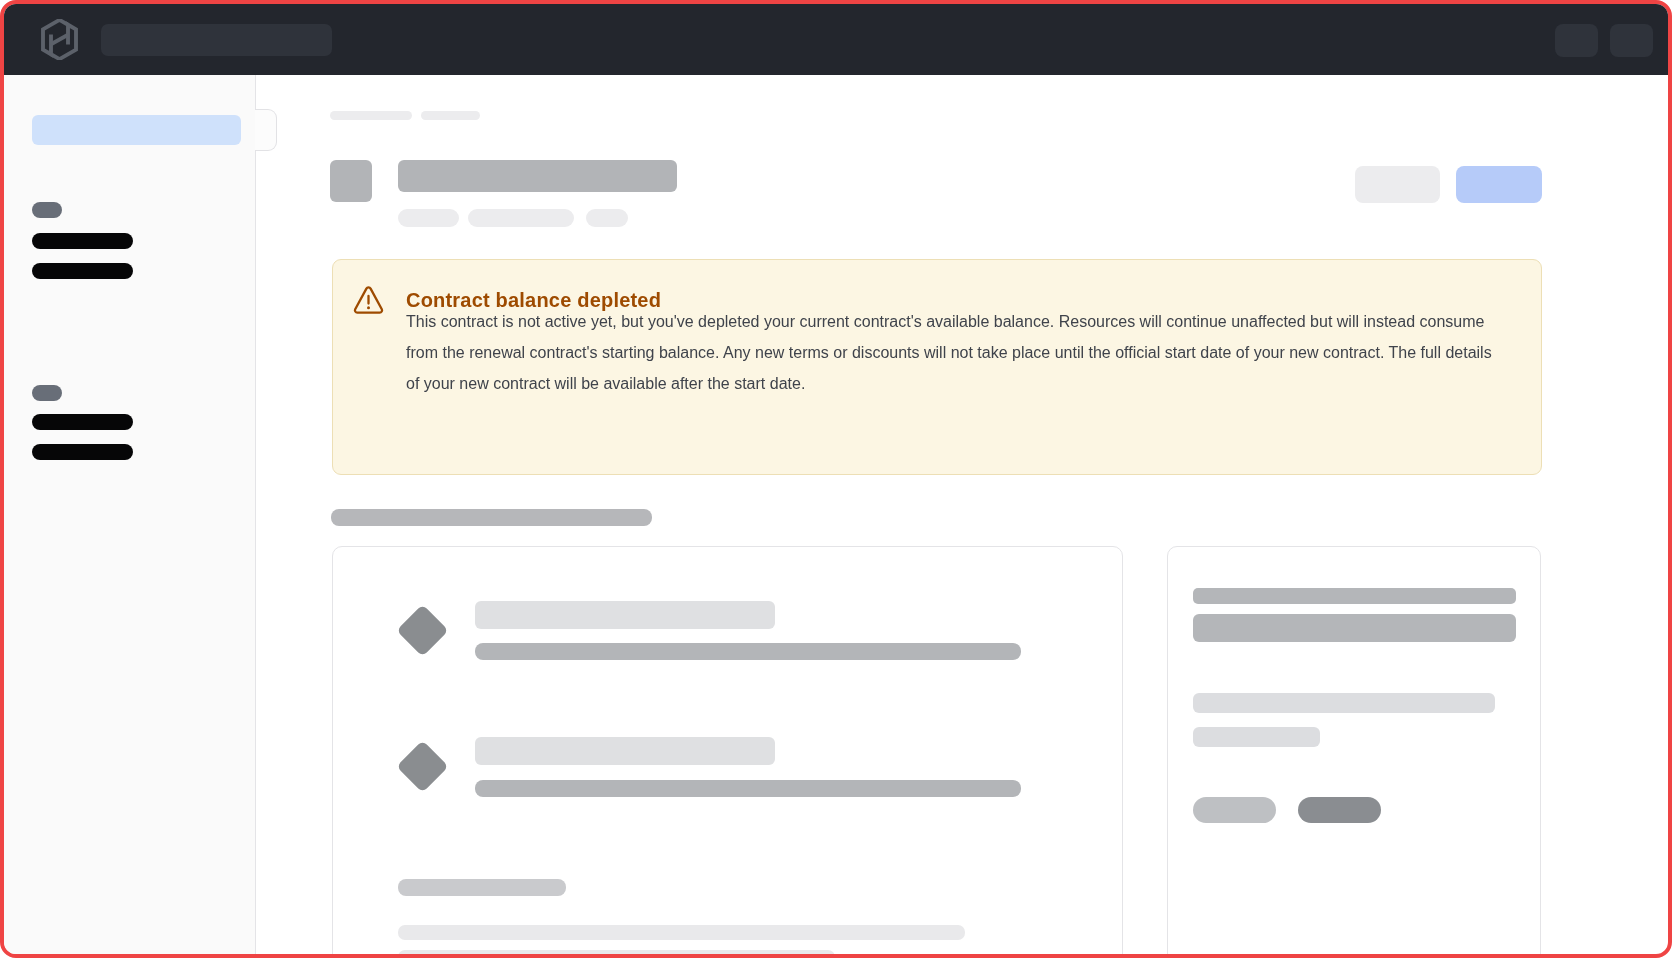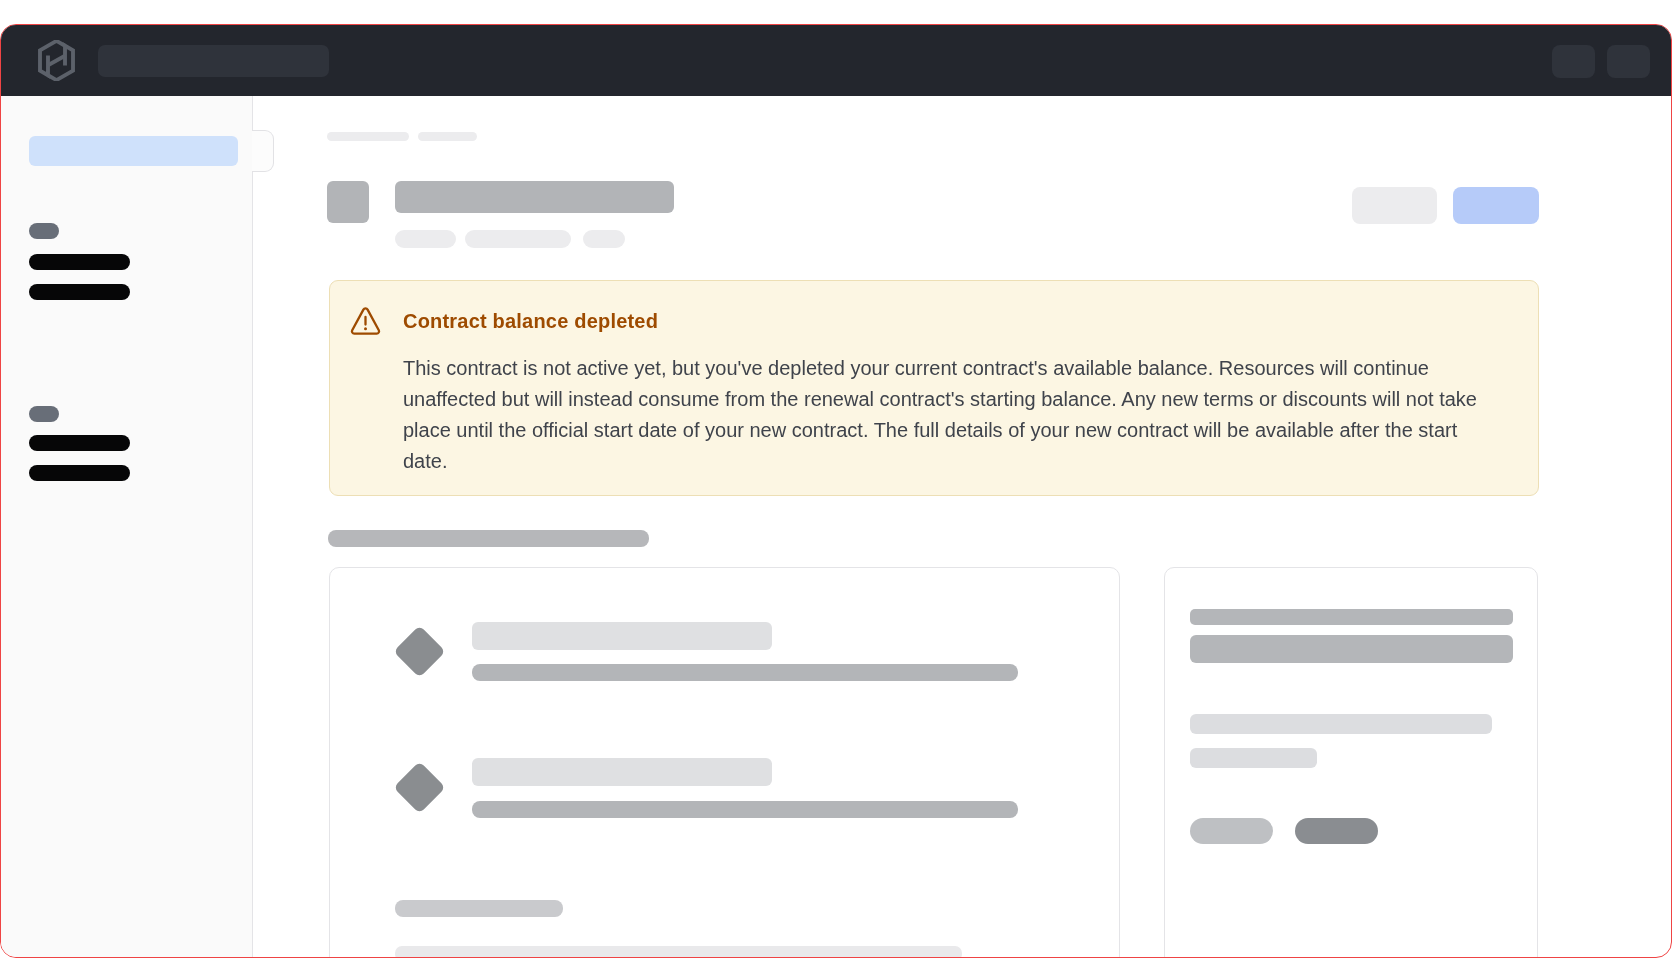--- a/index.html
+++ b/index.html
@@ -1,18 +1,18 @@
 <!DOCTYPE html>
 <html style="--navbar_bg: #23262d; --navbar_field: #2f333b; --sidebar_active: #cfe1fb; --primary_button: #b6cbf9; --warning_bg: #fcf6e3; --warning_border: #eddfb5; --warning_text: #9e4b00; --body_text: #3f434b;"><head>
 <meta charset="utf-8">
 <style>
   html,body{margin:0;padding:0;background:#fff;width:1672px;height:958px;
     font-family:"Liberation Sans", sans-serif;}
-  .window{position:absolute;inset:0;background:#fff;border:1px solid #ef4444;
-    border-radius:16px;overflow:hidden;box-sizing:border-box;margin-top:24px;}
+  .window{position:absolute;inset:0;background:#fff;border:4px solid #ef4444;
+    border-radius:16px;overflow:hidden;box-sizing:border-box;}
   .abs{position:absolute;box-sizing:border-box;}
 
   
   .topnav{left:0;top:0;width:100%;height:71px;background:var(--navbar_bg,#23262d);}
   .logo{left:37px;top:15px;width:37px;height:41px;}
   .searchbox{left:97px;top:20px;width:231px;height:32px;background:var(--navbar_field,#2f333b);border-radius:7px;}
   .navbtn{top:20px;width:43px;height:33px;background:var(--navbar_field,#2f333b);border-radius:8px;}
   .navbtn.b1{left:1551px;} .navbtn.b2{left:1606px;}
 
   
@@ -33,21 +33,21 @@
   .btn{top:162px;height:37px;border-radius:8px;}
   .btn.secondary{left:1351px;width:85px;background:#ececee;}
   .btn.primary{left:1452px;width:86px;background:var(--primary_button,#b6cbf9);}
 
   
   .alert{left:328px;top:255px;width:1210px;height:216px;background:var(--warning_bg,#fcf6e3);
     border:1px solid var(--warning_border,#eddfb5);border-radius:9px;}
   .alert-icon{left:349px;top:282px;width:31px;height:29px;}
   .alert-title{left:402px;top:285px;width:700px;font-size:20px;font-weight:bold;
     color:var(--warning_text,#9e4b00);letter-spacing:.2px;}
-  .alert-body{left:402px;top:328px;width:1100px;font-size:20px;line-height:31px;
+  .alert-body{left:402px;top:302px;width:1100px;font-size:16px;line-height:31px;
     color:var(--body_text,#3f434b);}
 
   
   .section-bar{left:327px;top:505px;width:321px;height:17px;background:#b6b7ba;border-radius:8px;}
   .card{top:542px;height:470px;background:#fff;border:1.5px solid #e4e4e7;border-radius:10px;}
   .card.left{left:328px;width:791px;}
   .card.right{left:1163px;width:374px;}
   .diamond{left:400px;width:37px;height:37px;background:#8a8d90;border-radius:6px;transform:rotate(45deg);}
   .d1{top:608px;} .d2{top:744px;}
   .row-title{left:471px;width:300px;height:28px;background:#dfe0e2;border-radius:6px;}

